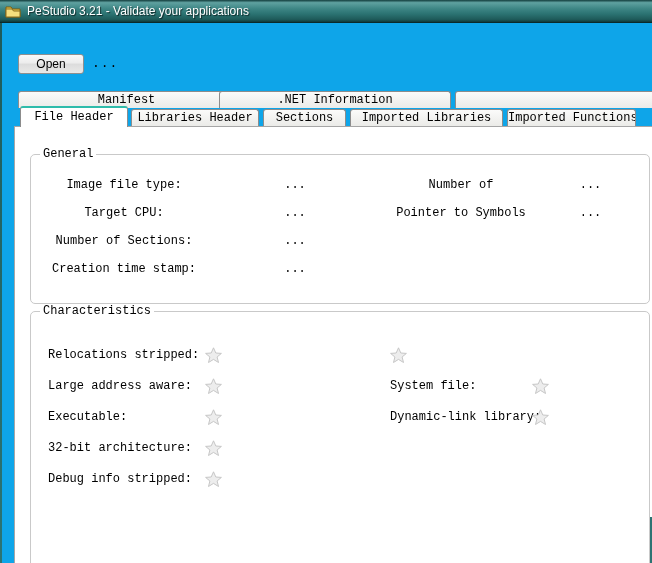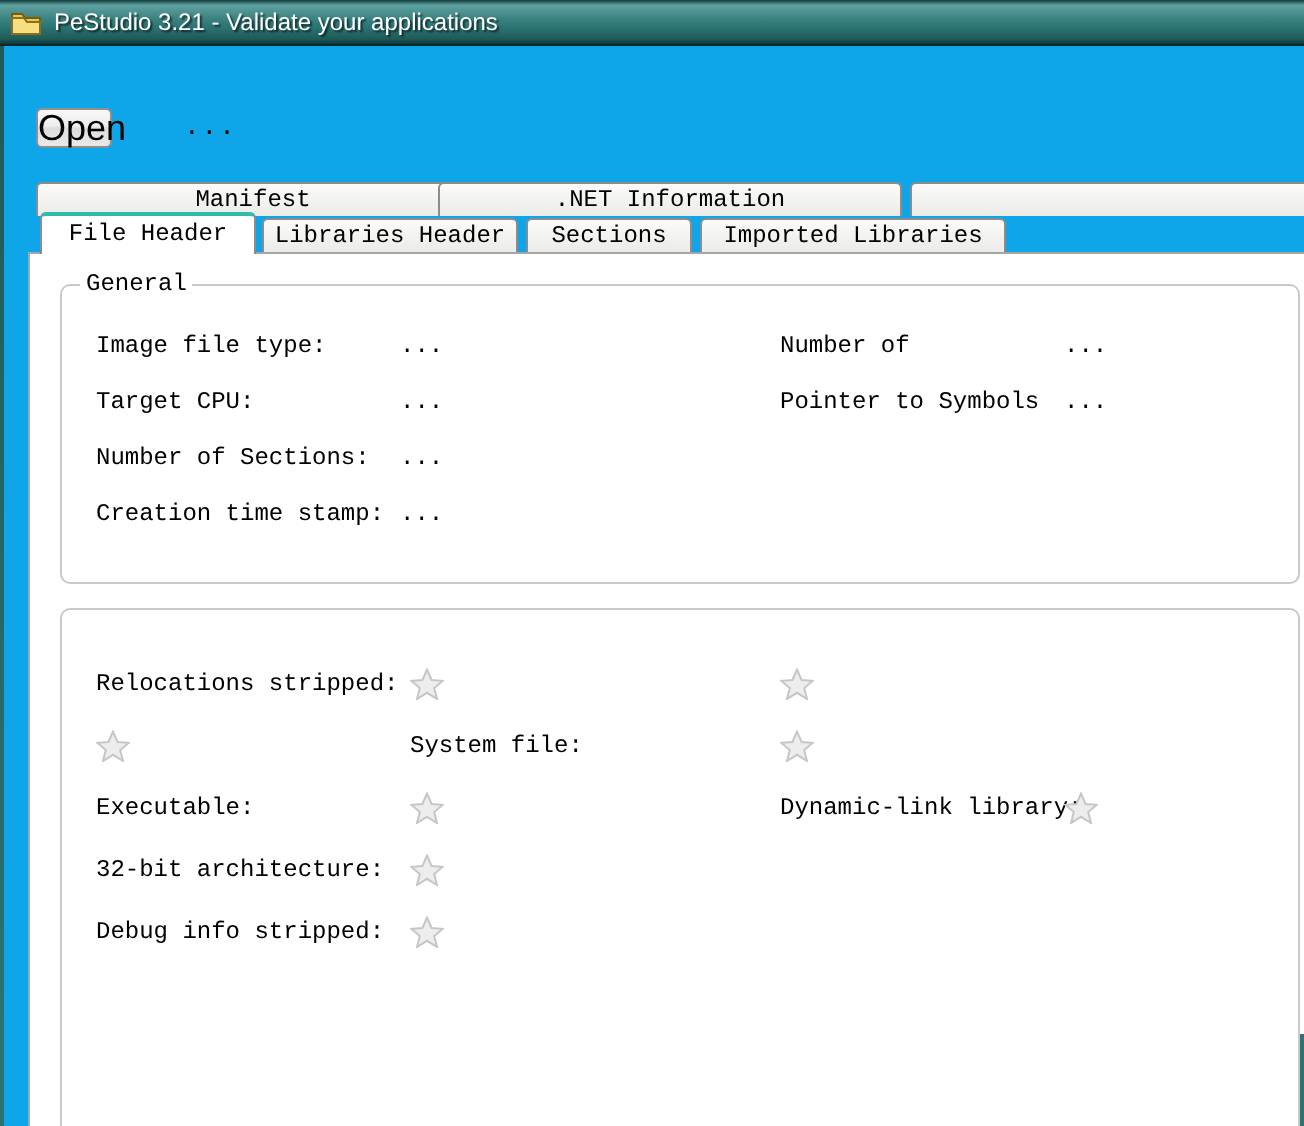--- a/index.html
+++ b/index.html
@@ -18,24 +18,24 @@
     color:#ffffff; font-family:"Liberation Sans", sans-serif; font-size:12px;
     margin-left:6px; text-shadow:1px 1px 1px rgba(0,0,0,0.65); white-space:nowrap;
   }
   .frame-left { position:absolute; left:0; top:23px; width:2px; height:540px;
     background:linear-gradient(to bottom,#1e5b5a,#2c7473); z-index:40; }
   .frame-right-bottom { position:absolute; right:0; bottom:0; width:2px; height:46px;
     background:#2c7473; z-index:40; }
 
   
   .open-btn {
-    position:absolute; left:18px; top:54px; width:38px; height:20px;
+    position:absolute; left:18px; top:54px; width:66px; height:20px;
     border:1px solid #8e8f8f; border-radius:3px;
     background:linear-gradient(to bottom,#f9f9f9,#ececec 45%,#dcdcdc 50%,#e9e9e8);
-    font-family:"Liberation Sans", sans-serif; font-size:18px; color:#000;
+    font-family:"Liberation Sans", sans-serif; font-size:12px; color:#000;
     text-align:center; line-height:18px; box-sizing:border-box; cursor:default;
   }
   .file-path { position:absolute; left:92px; top:56px; font-size:13px; letter-spacing:1px; }
 
   
   .tab {
     position:absolute; box-sizing:border-box;
     border:1px solid #8c8c8c; border-bottom:none; border-radius:3px 3px 0 0;
     background:linear-gradient(to bottom,#fbfbfa,#ebebe8);
     text-align:center; font-size:12px; overflow:hidden; white-space:nowrap; cursor:default;
@@ -58,28 +58,28 @@
   
   .panel {
     position:absolute; left:14px; top:126px; width:646px; height:448px;
     background:#ffffff; border:1px solid #a6a6a6; box-sizing:border-box; z-index:3;
   }
   fieldset.groupbox {
     position:absolute; margin:0; padding:0;
     border:1px solid #c9c9c9; border-radius:5px; background:transparent;
   }
   fieldset.groupbox legend { font-size:12px; padding:0 3px; margin-left:9px; }
-  .gb-general { left:15px; top:8px;   width:618px; height:155px; }
+  .gb-general { left:15px; top:20px;   width:618px; height:155px; }
   .gb-chars   { left:15px; top:177px; width:618px; height:300px; }
 
   .rows { padding:10px 0 0 17px; }
   .row {
     display:grid; align-items:center;
   }
-  .row.g { grid-template-columns:152px 190px 142px auto; height:28px; }
+  .row.g { grid-template-columns:152px 190px 142px auto; height:28px;text-align:center; }
   .row.c { grid-template-columns:157px 185px 142px auto; height:31px; }
   .lbl { white-space:nowrap; }
   .val { white-space:nowrap; }
   .star { width:17px; height:16px; display:block; }
 </style>
 </head>
 <body>
 
 <div class="window">
 
@@ -97,20 +97,21 @@
   <div class="file-path">...</div>
 
   <div class="tab r1 t-manifest">Manifest</div>
   <div class="tab r1 t-dotnet">.NET Information</div>
   <div class="tab r1 t-extra"></div>
 
   <div class="tab r2 selected t-fileheader">File Header</div>
   <div class="tab r2 t-optheader">Libraries Header</div>
   <div class="tab r2 t-sections">Sections</div>
   <div class="tab r2 t-implibs">Imported Libraries</div>
+  <div class="tab r2 t-impfuncs">Imported Functions</div>
 
   <div class="panel">
 
     <fieldset class="groupbox gb-general">
       <legend>General</legend>
       <div class="rows">
         <div class="row g">
           <span class="lbl">Image file type:</span>
           <span class="val">...</span>
           <span class="lbl">Number of</span>
@@ -131,35 +132,37 @@
         <div class="row g">
           <span class="lbl">Creation time stamp:</span>
           <span class="val">...</span>
           <span></span>
             <span></span>
         </div>
       </div>
     </fieldset>
 
     <fieldset class="groupbox gb-chars">
+      <legend>Characteristics</legend>
       <div class="rows" style="padding-top:21px;">
         <div class="row c">
           <span class="lbl">Relocations stripped:</span>
           <span>
               <svg class="star" viewBox="0 0 17 16">
                 <path d="M8.5 0.8 L10.8 6 L16.4 6.4 L12.1 10 L13.5 15.5 L8.5 12.4 L3.5 15.5 L4.9 10 L0.6 6.4 L6.2 6 Z" fill="#ededed" stroke="#c6c6c6" stroke-width="1"></path>
               </svg>
             </span>
           <span>
               <svg class="star" viewBox="0 0 17 16">
                 <path d="M8.5 0.8 L10.8 6 L16.4 6.4 L12.1 10 L13.5 15.5 L8.5 12.4 L3.5 15.5 L4.9 10 L0.6 6.4 L6.2 6 Z" fill="#ededed" stroke="#c6c6c6" stroke-width="1"></path>
               </svg>
             </span>
         </div>
         <div class="row c">
+          <span class="lbl">Large address aware:</span>
           <span>
               <svg class="star" viewBox="0 0 17 16">
                 <path d="M8.5 0.8 L10.8 6 L16.4 6.4 L12.1 10 L13.5 15.5 L8.5 12.4 L3.5 15.5 L4.9 10 L0.6 6.4 L6.2 6 Z" fill="#ededed" stroke="#c6c6c6" stroke-width="1"></path>
               </svg>
             </span>
           <span class="lbl">System file:</span>
           <span>
               <svg class="star" viewBox="0 0 17 16">
                 <path d="M8.5 0.8 L10.8 6 L16.4 6.4 L12.1 10 L13.5 15.5 L8.5 12.4 L3.5 15.5 L4.9 10 L0.6 6.4 L6.2 6 Z" fill="#ededed" stroke="#c6c6c6" stroke-width="1"></path>
               </svg>

